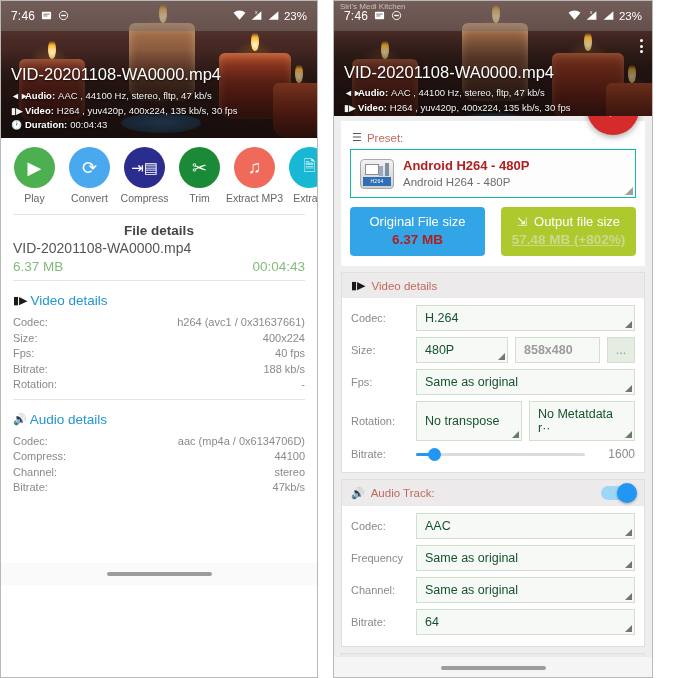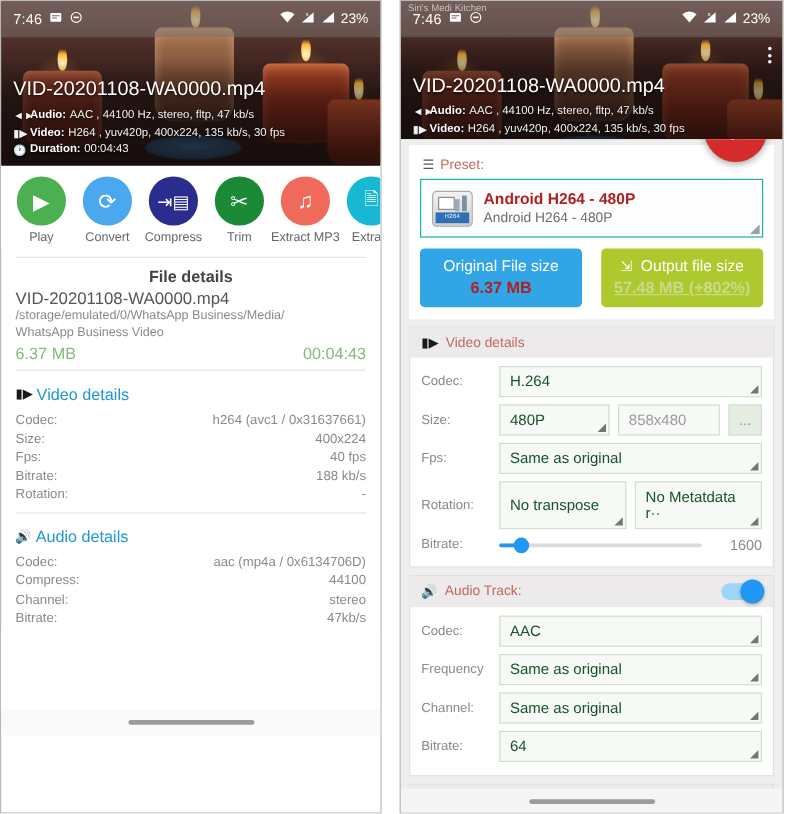--- a/index.html
+++ b/index.html
@@ -142,21 +142,21 @@
   .out-ico { font-size:12px; color:#fff; }
 
   .frm { padding:7px 9px 9px 9px; }
   .frow { display:flex; align-items:center; gap:7px; margin-bottom:6px; }
   .flabel { width:58px; flex:0 0 58px; font-size:11px; color:#8a8a8a; }
   .fctl { flex:1; display:flex; gap:7px; }
   .sp { position:relative; border:1px solid #cfe0cd; background:#f7f9f6; padding:5px 12px 5px 8px; font-size:12.5px; color:#14532d; min-height:25px; display:flex; align-items:center;}
   .sp::after { content:""; position:absolute; right:2px; bottom:2px; width:0; height:0;
       border-left:7px solid transparent; border-bottom:7px solid #6d7a6d; }
   .sp.grow { flex:1; }
-  .sp.dim { color:#9b9b9b; }
+  .sp.dim { color:#9b9b9b;font-weight:bold; }
   .sp.nodd::after { display:none; }
   .sp.dots { flex:0 0 28px; justify-content:center; background:#e5ece1; color:#8c9a8c; padding:5px 4px;}
 
   .slider-row { display:flex; align-items:center; gap:8px; flex:1; }
   .track { position:relative; flex:1; height:3px; background:#dcdcdc; border-radius:2px; }
   .track .fill { position:absolute; left:0; top:0; height:3px; width:9%; background:#2196f3; border-radius:2px;}
   .track .knob { position:absolute; left:7%; top:-5px; width:13px; height:13px; border-radius:50%; background:#2196f3; }
   .slider-val { font-size:12px; color:#8a8a8a; width:42px; text-align:right;}
 
   .toggle { margin-left:auto; width:34px; height:14px; border-radius:8px; position:relative; }
@@ -272,24 +272,20 @@
       <div class="action">
         <div class="a-circ" style="background:#18b7d4;font-size:15px">🗎</div>
         <div class="a-label">Extract</div>
       </div>
     </div>
     <div class="divider"></div>
 
     <div class="sect">
       <h3>File details</h3>
       <div class="fname">VID-20201108-WA0000.mp4</div>
-      <div class="fpath">
-        <span>/storage/emulated/0/WhatsApp Business/Media/</span><br>
-        <span>WhatsApp Business Video</span>
-      </div>
       <div class="fsize-row">
         <span>6.37 MB</span>
         <span>00:04:43</span>
       </div>
     </div>
     <div class="divider"></div>
 
     <div class="sect">
       <div class="blue-head">
         <span class="gi">▮▶</span>

